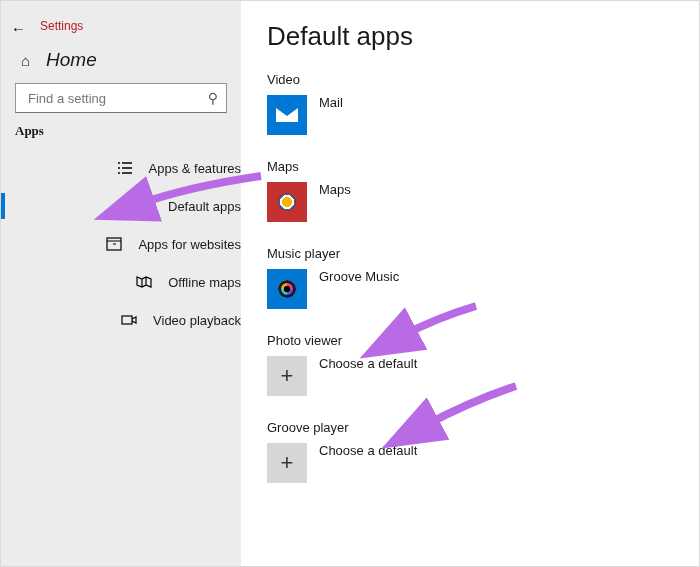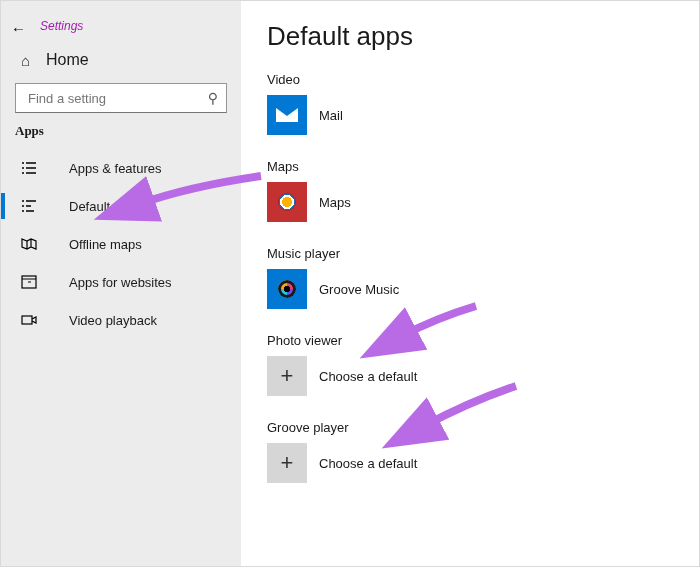--- a/index.html
+++ b/index.html
@@ -29,64 +29,64 @@
     box-sizing: border-box;
     padding: 10px 0 0 0;
   }
   .sb-row { display: flex; align-items: center; }
   .titlebar {
     height: 30px;
     padding-left: 10px;
     gap: 14px;
   }
   .back-arrow { font-size: 15px; color:#000; cursor:pointer; user-select:none; }
-  .window-title { font-size: 12px; color:#a21caf;font-style:italic; }
+  .window-title { font-size: 12px; color:#b91c1c; }
   .home-row { height: 38px; padding-left: 20px; gap: 16px; cursor:pointer; }
   .home-icon { font-size: 15px; }
-  .home-label { font-size: 16px; }
+  .home-label { font-size: 19px; font-style: italic; }
   .search-wrap { padding: 4px 14px 10px 14px; }
   .search-box {
     display:flex; align-items:center;
     background:#fff; border:1px solid #969696;
     border-bottom-color:#767676;
     height:30px; padding:0 8px 0 10px;
     box-sizing:border-box;
   }
   .search-input {
     flex:1; border:0; outline:0; background:transparent;
     font-size:13px; color:#5f5f5f;
   }
   .search-icon { font-size:14px; color:#555; }
   .section-title {
     padding: 0 20px 6px 14px;
     font-weight:600; font-size:13px;font-family:Liberation Serif, serif;
   }
   .nav-list { margin-top:4px; }
   .nav-item {
     height:38px; display:flex; align-items:center;
-    padding-left:20px; gap:32px; cursor:pointer;
-    font-size:13px; position:relative;
+    padding-left:20px; gap:16px; cursor:pointer;
+    font-size:13px; position:relative;justify-content:flex-end;
   }
   .nav-item.selected::before{
     content:""; position:absolute; left:0; top:6px; bottom:6px;
     width:4px; background:#0078D4;
   }
   .nav-icon { width:16px; height:16px; display:flex; align-items:center; justify-content:center; }
   .nav-icon svg { width:16px; height:16px; stroke:#000; fill:none; }
 
   .main {
     flex:1; height:100%; box-sizing:border-box; padding:20px 0 0 26px;
     overflow:hidden; position:relative;
   }
   .page-title { font-size:26px; font-weight:300; margin:0 0 20px 0; }
   .sub-heading { font-size:17px; font-weight:400; margin:0 0 18px 0; }
   .category { margin-bottom:24px; }
   .cat-label { font-size:13px; margin-bottom:8px; }
   .app-tile {
-    display:flex; align-items:center; gap:12px;
+    display:flex; align-items:flex-start; gap:12px;
     height:40px; cursor:pointer;
   }
   .tile-icon {
     width:40px; height:40px; display:flex; align-items:center; justify-content:center;
   }
   .tile-icon.blue { background:#0078D4; }
   .tile-icon.red  { background:#C43131; }
   .tile-icon.gray { background:#D6D6D6; }
   .tile-icon span.plus { font-size:22px; color:#333; font-weight:300; }
   .app-name { font-size:13px; }
@@ -155,33 +155,33 @@
         <span class="nav-icon">
           <svg viewBox="0 0 16 16">
               <path d="M1 3h2M5 3h10M1 8h2M5 8h5M1 13h2M5 13h8" stroke-width="1.4"></path>
             </svg>
         </span>
         <span>Default apps</span>
       </div>
       <div class="nav-item">
         <span class="nav-icon">
           <svg viewBox="0 0 16 16">
-              <path d="M1 3l5 2 4-2 5 2v8l-5-2-4 2-5-2z M6 5v8 M10 3v8" stroke-width="1.2"></path>
-            </svg>
-        </span>
-        <span>Offline maps</span>
-      </div>
-      <div class="nav-item">
-        <span class="nav-icon">
-          <svg viewBox="0 0 16 16">
               <rect x="1" y="2" width="14" height="12" stroke-width="1.2"></rect>
               <path d="M1 5h14 M7 8l3 0" stroke-width="1.2"></path>
             </svg>
         </span>
         <span>Apps for websites</span>
+      </div>
+      <div class="nav-item">
+        <span class="nav-icon">
+          <svg viewBox="0 0 16 16">
+              <path d="M1 3l5 2 4-2 5 2v8l-5-2-4 2-5-2z M6 5v8 M10 3v8" stroke-width="1.2"></path>
+            </svg>
+        </span>
+        <span>Offline maps</span>
       </div>
       <div class="nav-item">
         <span class="nav-icon">
           <svg viewBox="0 0 16 16">
               <rect x="1" y="4" width="10" height="8" stroke-width="1.2"></rect>
               <path d="M11 7l4-2v6l-4-2" stroke-width="1.2"></path>
             </svg>
         </span>
         <span>Video playback</span>
       </div>

